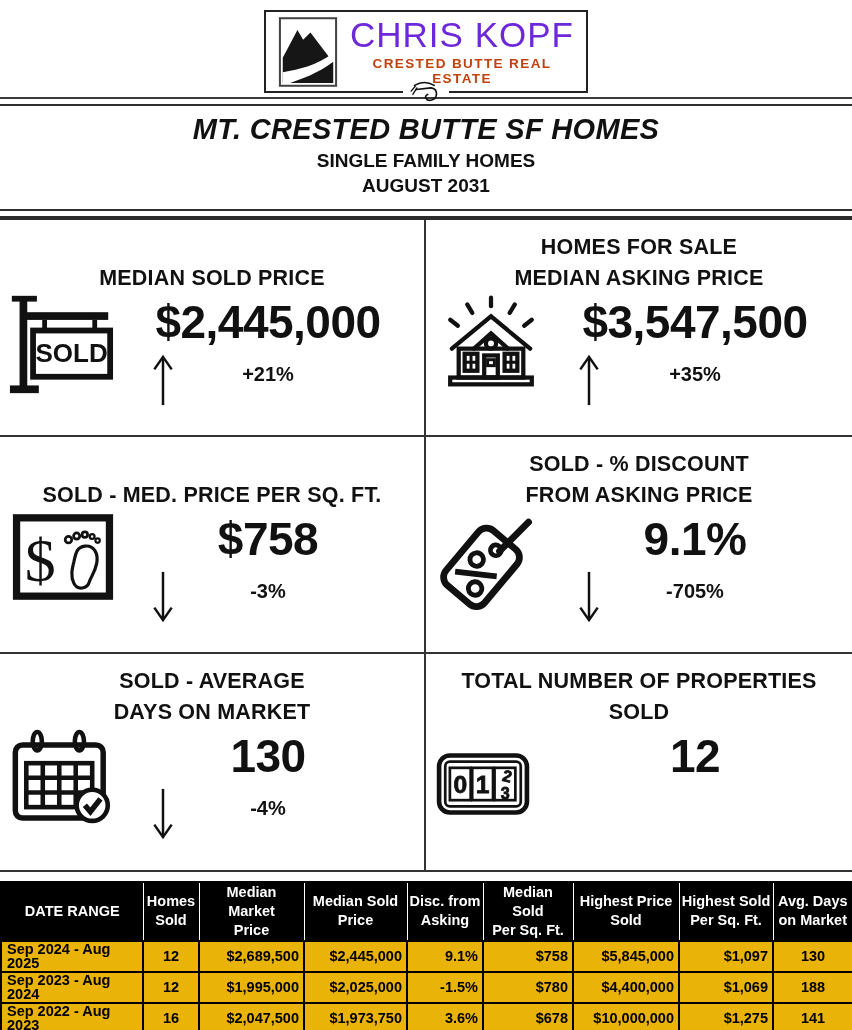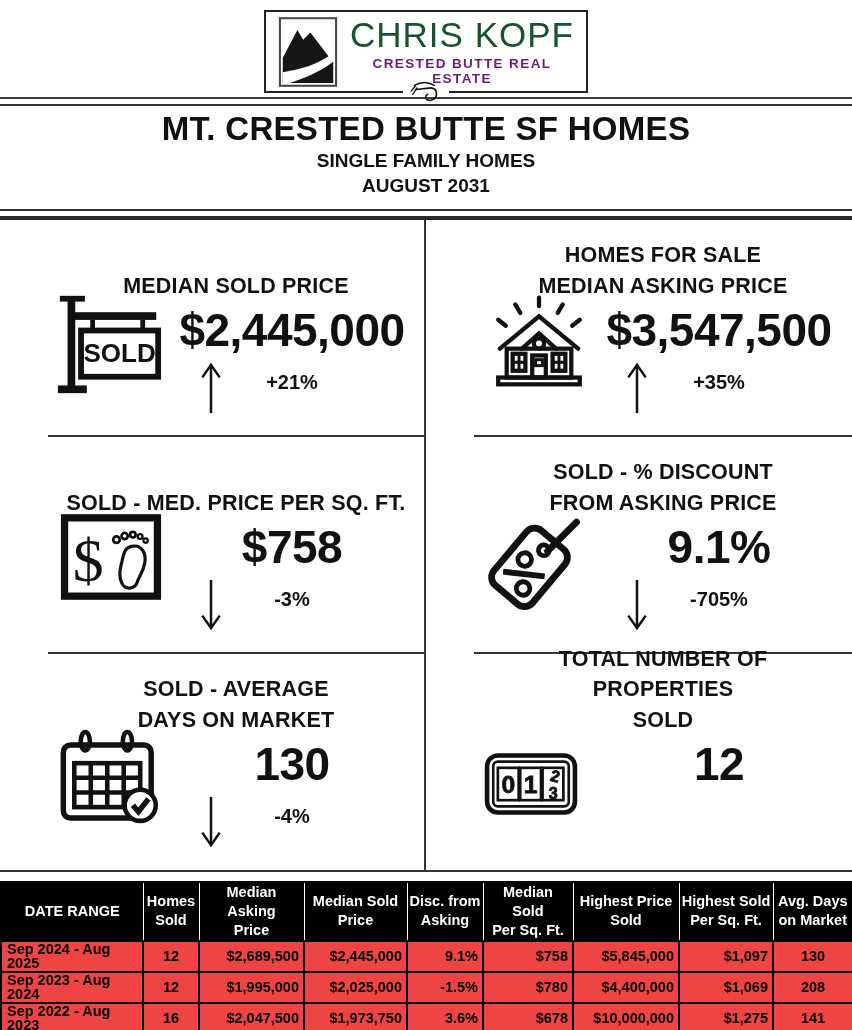--- a/index.html
+++ b/index.html
@@ -13,34 +13,34 @@
 
   
   .header { position: relative; height: 104px; }
   .header-rule { position: absolute; top: 97px; left: 0; width: 852px; height: 2px; background: #3a3a3a; }
   .logo-box {
     position: absolute; top: 10px; left: 50%; transform: translateX(-50%);
     width: 324px; height: 83px; background: #fff; border: 2.5px solid #222;
     display: flex; align-items: center; gap: 12px; padding: 5px 12px; z-index: 1;
   }
   .logo-text { flex: 1; text-align: center; }
-  .logo-name { font-size: 35px; font-weight: 400; letter-spacing: 1px; color: #14532d; line-height: 1; }
-  .logo-tagline { font-size: 13.5px; font-weight: 700; letter-spacing: 1.4px; color: #701a75; margin-top: 4px; }
+  .logo-name { font-size: 35px; font-weight: 400; letter-spacing: 1px; color: #6d28d9; line-height: 1; }
+  .logo-tagline { font-size: 13.5px; font-weight: 700; letter-spacing: 1.4px; color: #c2410c; margin-top: 4px; }
   .fly-patch { position: absolute; top: 85px; left: 50%; transform: translateX(-50%); width: 46px; height: 11px; background: #fff; z-index: 2; }
   .fly { position: absolute; top: 78px; left: 50%; transform: translateX(-50%); z-index: 3; }
 
   
   .title-box { border-top: 2px solid #2f2f2f; border-bottom: 2px solid #2f2f2f; text-align: center; padding: 7px 0 9px; }
-  .title-main { font-size: 33px; font-weight: 800; line-height: 32px; letter-spacing: .3px; margin-bottom: 5px; }
+  .title-main { font-size: 29px; font-weight: 800; line-height: 32px; letter-spacing: .3px; margin-bottom: 5px; font-style: italic; }
   .title-sub  { font-size: 19px; font-weight: 800; line-height: 22px; margin-bottom: 3px; }
   .title-sep  { height: 3.5px; background: #2b2b2b; margin-top: 5px; }
 
   
   .stats { display: grid; grid-template-columns: 426px 426px; grid-template-rows: 217px 217px 216px; border-bottom: 2.5px solid #333; }
-  .panel { position: relative; padding-top: 18px; margin-left: 48px; }
+  .panel { position: relative; padding-top: 10px; }
   .panel.colL { border-right: 2px solid #333; }
   .panel.rowA { border-bottom: 2px solid #333; }
   .panel-heading {
     height: 64px; margin: 0 14px; display: flex; align-items: flex-end; justify-content: center;
     text-align: center; white-space: pre-line;
     font-size: 21.5px; font-weight: 800; line-height: 1.42; letter-spacing: .2px;
   }
   .panel-value { margin-left: 112px; text-align: center; font-size: 46px; font-weight: 800; letter-spacing: -.5px; line-height: 1.15; margin-top: 2px; }
   .panel-change { position: relative; margin-left: 112px; height: 62px; margin-top: 2px; }
   .arrow { position: absolute; left: 38px; top: 3px; }
@@ -58,21 +58,21 @@
   .market-table th {
     background: #000; color: #fff; font-size: 14.5px; font-weight: 700;
     height: 45px; vertical-align: middle; text-align: center;
     white-space: pre-line; line-height: 1.32; padding: 0 2px;
     border-right: 1.5px solid #fff;
   }
   .market-table th:last-child { border-right: 2px solid #14532d; }
   .market-table td {
     font-size: 14.5px; font-weight: 700; height: 19px; line-height: 1;
     border: 2px solid #000; padding: 0 4px; vertical-align: middle;
-    text-align: right; background: #ef4444; color: #000;
+    text-align: right; background: #eab308; color: #000;
   }
   .market-table td:nth-child(1) { text-align: left; padding-left: 5px; }
   .market-table td:nth-child(2), .market-table td:nth-child(9) { text-align: center; }
 
   svg { display: block; }
   .ink { stroke: #111; fill: none; }
 </style>
 </head>
 <body>
 
@@ -286,21 +286,21 @@
         <col style="width:90px">
         <col style="width:106px">
         <col style="width:94px">
         <col style="width:80px">
     </colgroup>
     <thead>
       <tr>
           <th>DATE RANGE</th>
           <th>Homes
 Sold</th>
-          <th>Median Asking
+          <th>Median Market
 Price</th>
           <th>Median Sold
 Price</th>
           <th>Disc. from
 Asking</th>
           <th>Median Sold
 Per Sq. Ft.</th>
           <th>Highest Price
 Sold</th>
           <th>Highest Sold
@@ -323,21 +323,21 @@
         </tr>
         <tr>
           <td>Sep 2023 - Aug 2024</td>
           <td>12</td>
           <td>$1,995,000</td>
           <td>$2,025,000</td>
           <td>-1.5%</td>
           <td>$780</td>
           <td>$4,400,000</td>
           <td>$1,069</td>
-          <td>208</td>
+          <td>188</td>
         </tr>
         <tr>
           <td>Sep 2022 - Aug 2023</td>
           <td>16</td>
           <td>$2,047,500</td>
           <td>$1,973,750</td>
           <td>3.6%</td>
           <td>$678</td>
           <td>$10,000,000</td>
           <td>$1,275</td>

